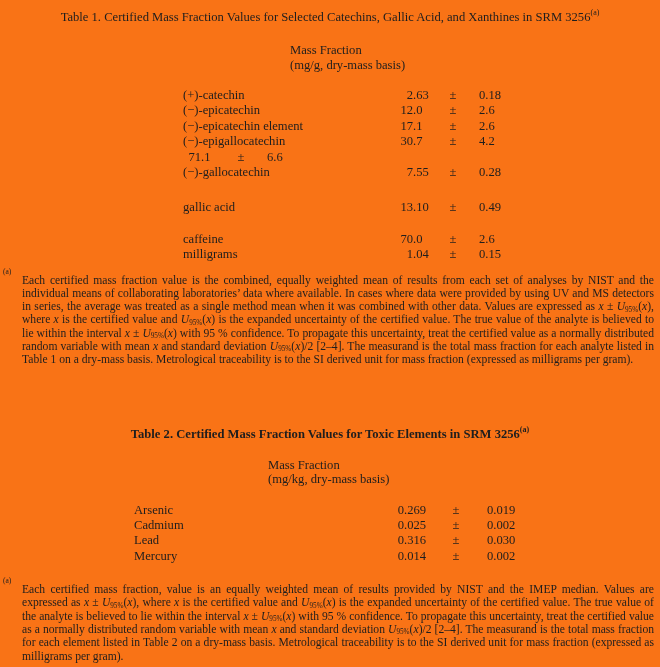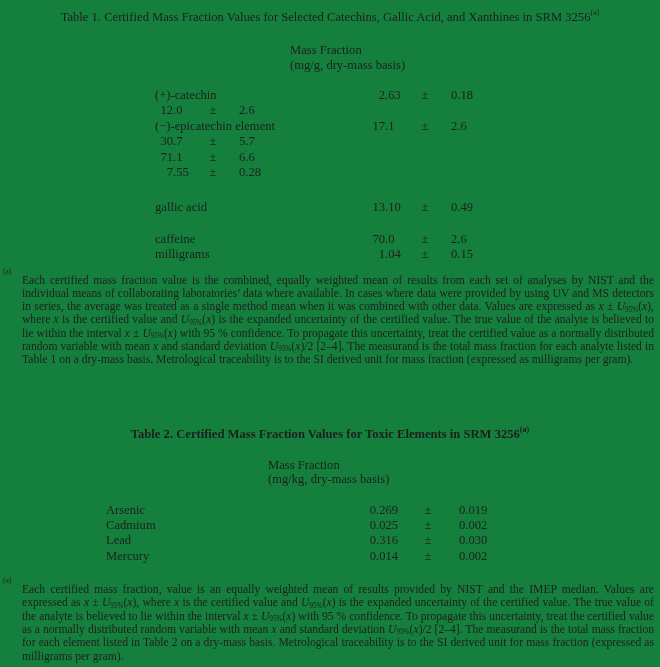--- a/index.html
+++ b/index.html
@@ -3,35 +3,35 @@
 <meta charset="utf-8">
 <style>
   * { margin:0; padding:0; box-sizing:border-box; }
   html,body { background:#ffffff; }
   body {
     width:660px; height:667px; overflow:hidden;
     font-family:"Liberation Serif","DejaVu Serif",serif;
     color:#1e1e1e;
     -webkit-font-smoothing:antialiased;
   }
-  .doc { width:660px; height:667px; background:#15803d; position:relative; }
+  .doc { width:660px; height:667px; background:#f97316; position:relative; }
 
   .tbl-title {
     text-align:center; font-size:12.6px; line-height:15px;
     white-space:nowrap;
   }
   #t1-title { padding-top:10px; }
   #t2-title { margin-top:60px;font-weight:bold; }
   .tbl-title sup { font-size:8px; vertical-align:6px; line-height:0; }
 
   .thead { width:270px; text-align:left; font-size:12.6px; line-height:14.5px; }
   #t1-head { margin-left:290px; margin-top:18px; }
   #t2-head { margin-left:268px; margin-top:16px; }
 
-  .rows { margin-top:16px; font-size:12.6px; }
+  .rows { margin-top:16px; font-size:12.6px;margin-left:28px; }
   .t1 .rows { padding-left:155px; }
   .t2 .rows { padding-left:106px; }
   .row { display:flex; align-items:baseline; height:15.4px; line-height:15.4px; white-space:nowrap; }
   .t1 .name { width:212px; }
   .t2 .name { width:262px; }
   .val { display:inline-flex; }
   .t1 .val { width:44px; }
   .t2 .val { width:44px; }
   .ip { display:inline-block; text-align:right; }
   .t1 .ip { width:18px; }
@@ -73,53 +73,56 @@
         <div class="row">
           <span class="name">(+)-catechin</span>
           <span class="val">
             <span class="ip">2</span>
             <span class="fp">.63</span>
           </span>
           <span class="pm">±</span>
           <span class="unc">0.18</span>
         </div>
         <div class="row">
+          <span class="name">(−)-epicatechin</span>
           <span class="val">
             <span class="ip">12</span>
             <span class="fp">.0</span>
           </span>
           <span class="pm">±</span>
           <span class="unc">2.6</span>
         </div>
         <div class="row">
           <span class="name">(−)-epicatechin element</span>
           <span class="val">
             <span class="ip">17</span>
             <span class="fp">.1</span>
           </span>
           <span class="pm">±</span>
           <span class="unc">2.6</span>
         </div>
         <div class="row">
+          <span class="name">(−)-epigallocatechin</span>
           <span class="val">
             <span class="ip">30</span>
             <span class="fp">.7</span>
           </span>
           <span class="pm">±</span>
-          <span class="unc">5.7</span>
+          <span class="unc">4.2</span>
         </div>
         <div class="row">
           <span class="val">
             <span class="ip">71</span>
             <span class="fp">.1</span>
           </span>
           <span class="pm">±</span>
           <span class="unc">6.6</span>
         </div>
         <div class="row">
+          <span class="name">(−)-gallocatechin</span>
           <span class="val">
             <span class="ip">7</span>
             <span class="fp">.55</span>
           </span>
           <span class="pm">±</span>
           <span class="unc">0.28</span>
         </div>
         <div class="group-gap gap-1"></div>
         <div class="row">
           <span class="name">gallic acid</span>

